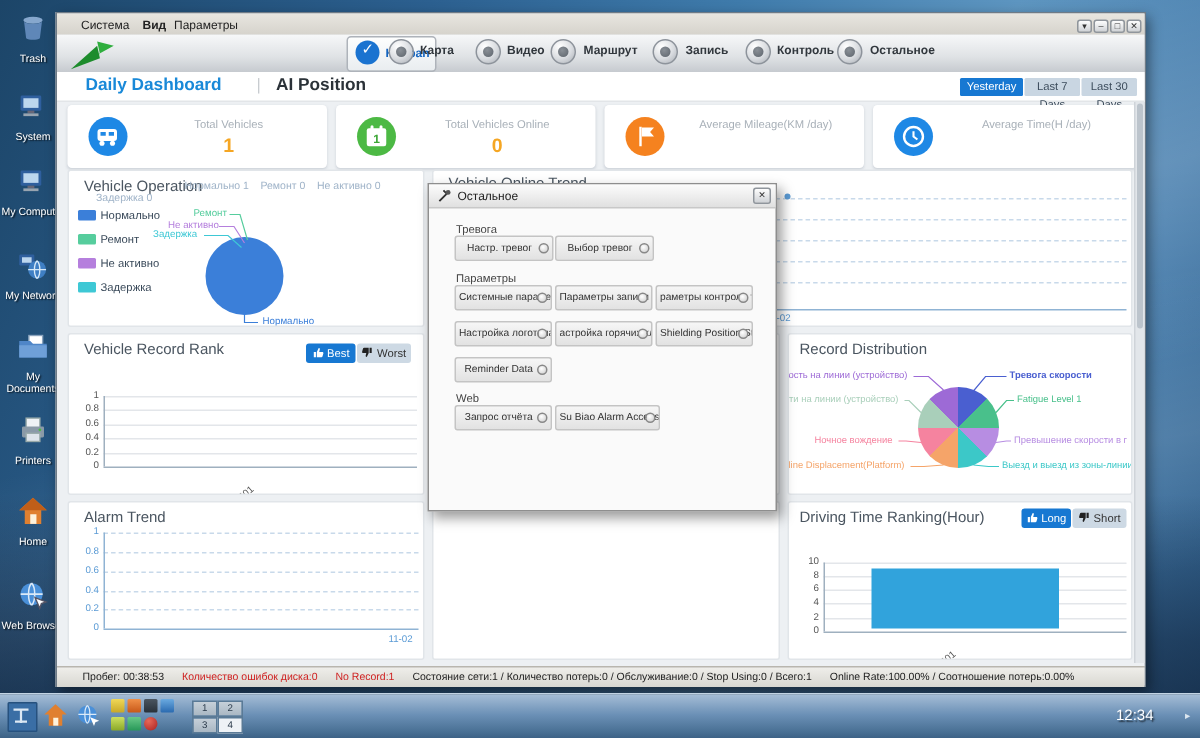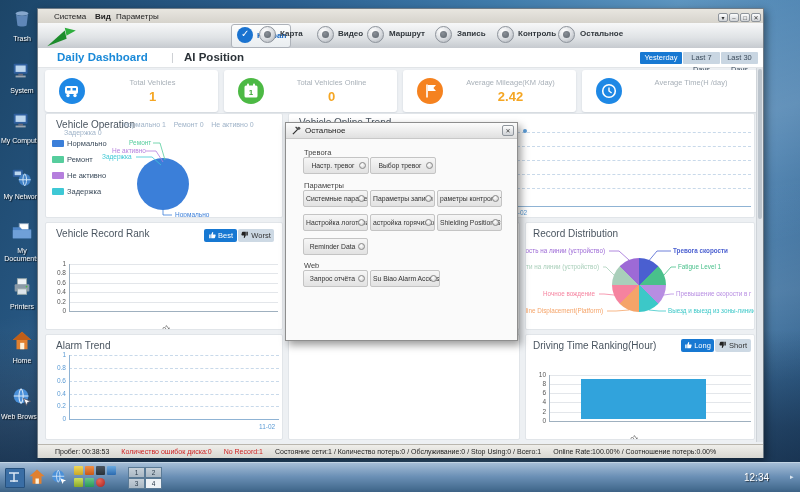--- a/index.html
+++ b/index.html
@@ -251,21 +251,20 @@
     <div class="abs cardvalue">0</div>
   </div>
   <div class="abs card" style="left:403px;top:70px;width:173px;">
     <div class="abs cardicon" style="background: rgb(245, 130, 31);">
       <svg width="18" height="18" viewBox="0 0 18 18" style="margin:4px 0 0 4px;">
           <path d="M6 2.5v13" stroke="#fff" stroke-width="1.6"></path>
           <path d="M7 3h8l-2.6 3L15 9H7z" fill="#fff"></path>
         </svg>
     </div>
     <div class="abs cardlabel">Average Mileage(KM /day)</div>
-    <div class="abs cardvalue">2.42</div>
   </div>
   <div class="abs card" style="left:582px;top:70px;width:176px;">
     <div class="abs cardicon" style="background: rgb(30, 136, 229);">
       <svg width="18" height="18" viewBox="0 0 18 18" style="margin:4px 0 0 4px;">
           <circle cx="9" cy="9" r="6.3" fill="none" stroke="#fff" stroke-width="1.6"></circle>
           <path d="M9 5.5V9l2.6 2" stroke="#fff" stroke-width="1.4" fill="none"></path>
         </svg>
     </div>
     <div class="abs cardlabel">Average Time(H /day)</div>
   </div>

